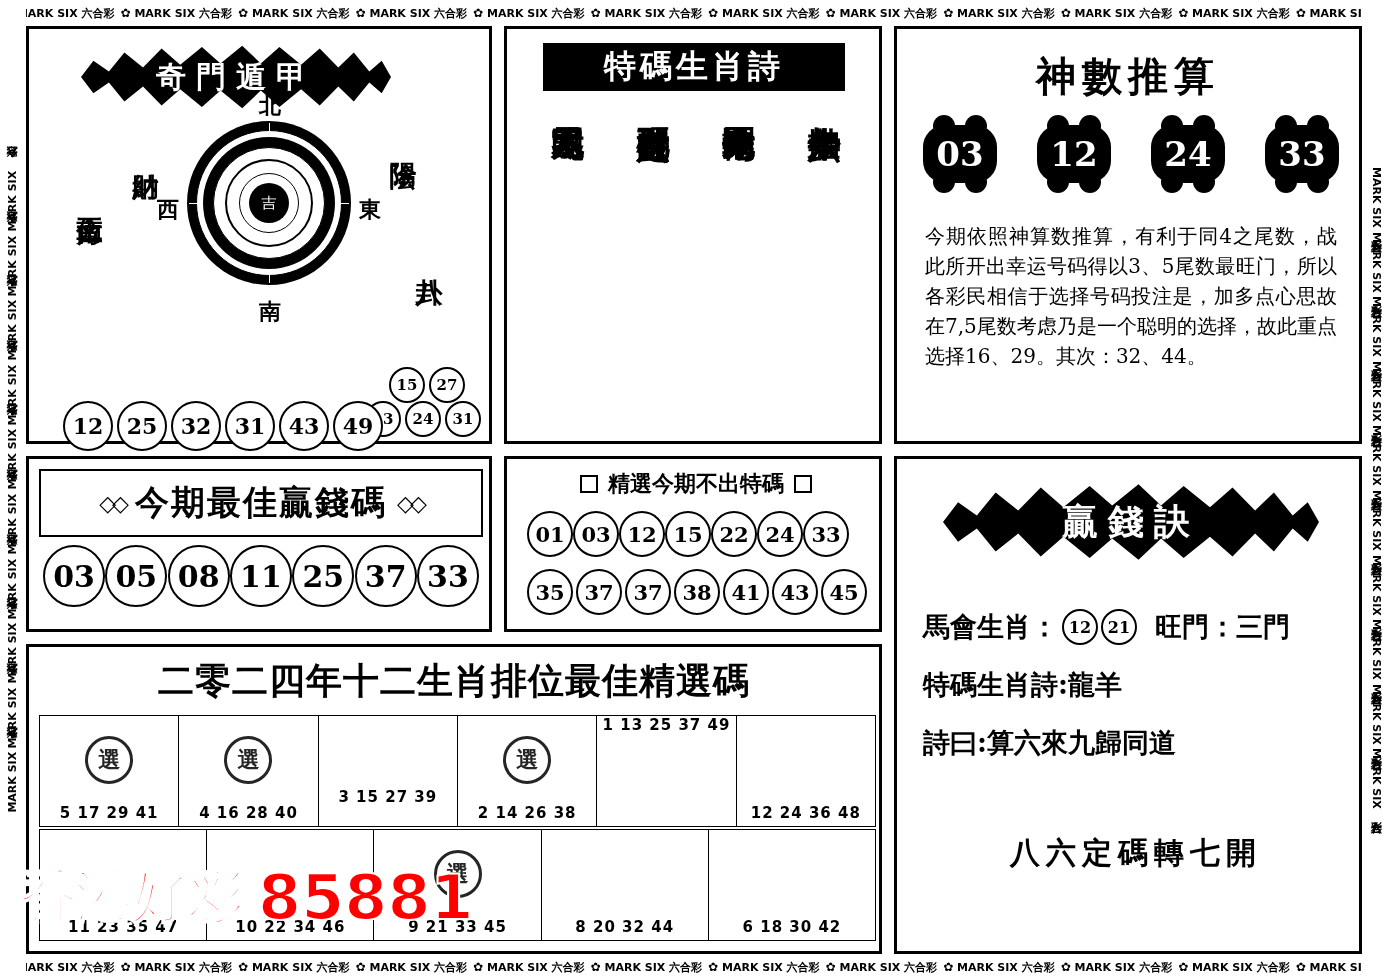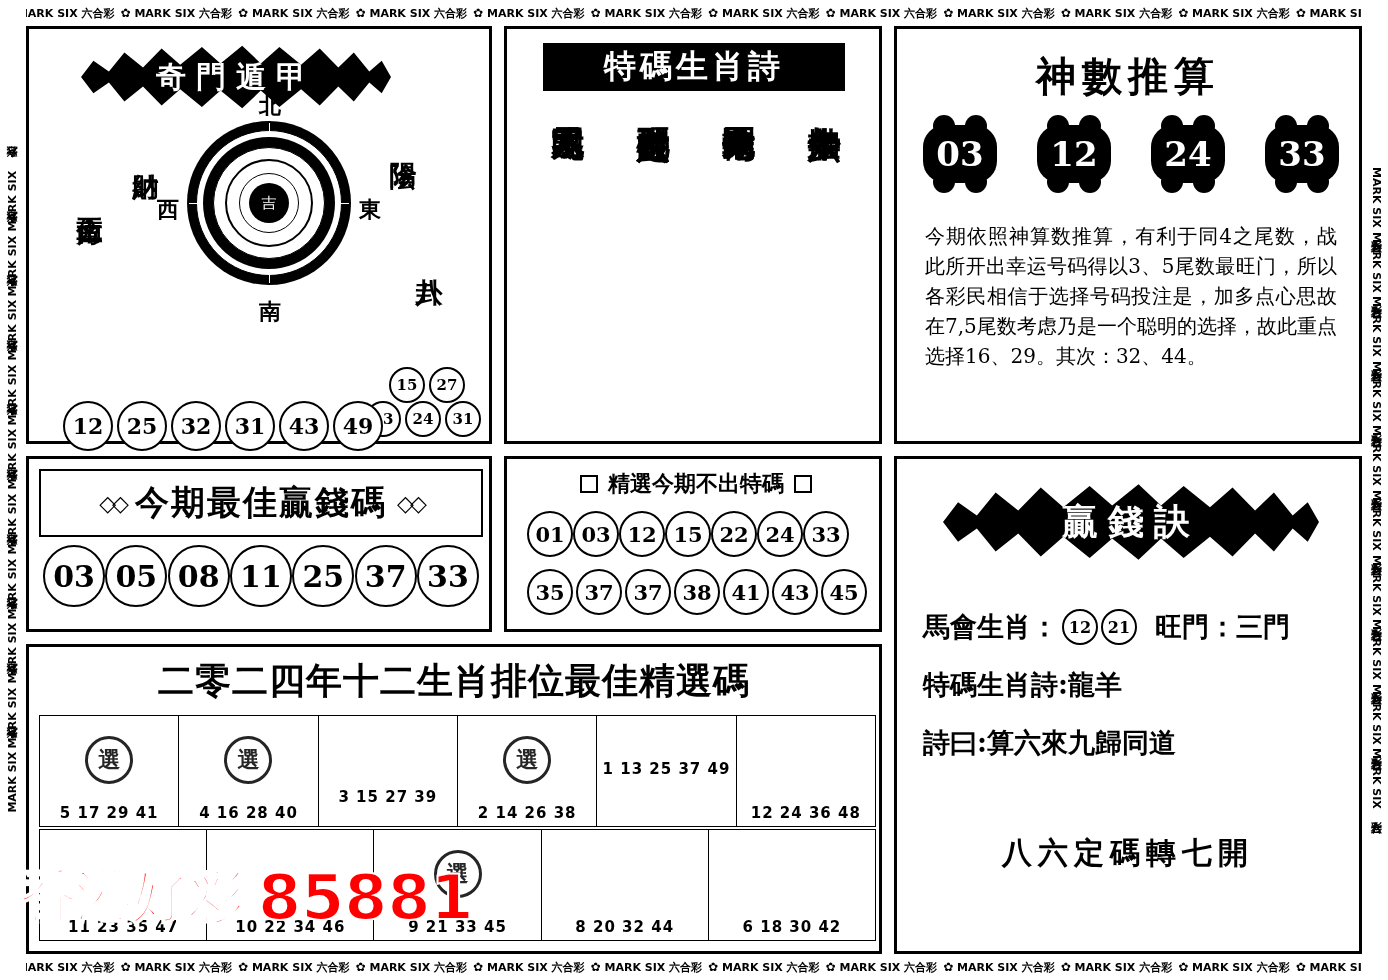--- a/index.html
+++ b/index.html
@@ -296,21 +296,21 @@
         <div style="flex:1;border:1px solid #000;margin-right:-1px;position:relative;display:flex;flex-direction:column;align-items:center;justify-content:flex-end;padding-bottom:20px;box-sizing:border-box;background:#fff;">
           <div style="position:absolute;left:0;right:0;top:4px;bottom:26px;display:flex;align-items:center;justify-content:center;opacity:0.85;font-size:34px;"></div>
           <div style="font-family:'DejaVu Sans',sans-serif;font-size:15px;font-weight:bold;letter-spacing:1px;">3  15  27  39</div>
         </div>
         <div style="flex:1;border:1px solid #000;margin-right:-1px;position:relative;display:flex;flex-direction:column;align-items:center;justify-content:flex-end;padding-bottom:4px;box-sizing:border-box;background:#fff;">
           <div style="position:absolute;left:0;right:0;top:4px;bottom:26px;display:flex;align-items:center;justify-content:center;opacity:0.85;font-size:34px;">
             <span style="display:inline-flex;align-items:center;justify-content:center;width:42px;height:42px;border:3px solid #000;border-radius:50%;font-family:'DejaVu Serif',serif;font-size:22px;font-weight:bold;">選</span>
           </div>
           <div style="font-family:'DejaVu Sans',sans-serif;font-size:15px;font-weight:bold;letter-spacing:1px;">2  14  26  38</div>
         </div>
-        <div style="flex:1;border:1px solid #000;margin-right:-1px;position:relative;display:flex;flex-direction:column;align-items:center;justify-content:center;padding-bottom:4px;box-sizing:border-box;background:#fff;">
+        <div style="flex:1;border:1px solid #000;margin-right:-1px;position:relative;display:flex;flex-direction:column;align-items:center;justify-content:flex-start;padding-bottom:4px;box-sizing:border-box;background:#fff;">
           <div style="position:absolute;left:0;right:0;top:4px;bottom:26px;display:flex;align-items:center;justify-content:center;opacity:0.85;font-size:34px;"></div>
           <div style="font-family:'DejaVu Sans',sans-serif;font-size:15px;font-weight:bold;letter-spacing:1px;">1  13  25  37  49</div>
         </div>
         <div style="flex:1;border:1px solid #000;margin-right:-1px;position:relative;display:flex;flex-direction:column;align-items:center;justify-content:flex-end;padding-bottom:4px;box-sizing:border-box;background:#fff;">
           <div style="position:absolute;left:0;right:0;top:4px;bottom:26px;display:flex;align-items:center;justify-content:center;opacity:0.85;font-size:34px;"></div>
           <div style="font-family:'DejaVu Sans',sans-serif;font-size:15px;font-weight:bold;letter-spacing:1px;">12  24  36  48</div>
         </div>
       </div>
     <div style="position:absolute;left:10px;top:182px;width:836px;height:112px;display:flex;" id="zrow2">
         <div style="flex:1;border:1px solid #000;margin-right:-1px;position:relative;display:flex;flex-direction:column;align-items:center;justify-content:flex-end;padding-bottom:4px;box-sizing:border-box;background:#fff;">
@@ -353,21 +353,21 @@
     </div>
 
     <div style="position:absolute;left:26px;top:208px;display:flex;align-items:center;gap:26px;font-size:27px;font-weight:bold;font-family:'DejaVu Serif',serif;">
       <span>特碼生肖詩:龍羊</span>
     </div>
 
     <div style="position:absolute;left:26px;top:266px;font-size:27px;font-weight:bold;font-family:'DejaVu Serif',serif;">
       <span>詩曰:算六來九歸同道</span>
     </div>
 
-    <div class="cn" style="position:absolute;left:0;top:374px;width:100%;text-align:center;font-size:30px;font-weight:bold;letter-spacing:6px;">八六定碼轉七開</div>
+    <div class="cn" style="position:absolute;left:0;top:374px;width:100%;text-align:center;font-size:30px;font-weight:bold;letter-spacing:6px;padding-left:8px;">八六定碼轉七開</div>
   </div>
 
 </div>
 
 <div class="wm">
   <span>香港好彩</span>
   <span class="num">85881</span>
 </div>
 
 </body></html>

